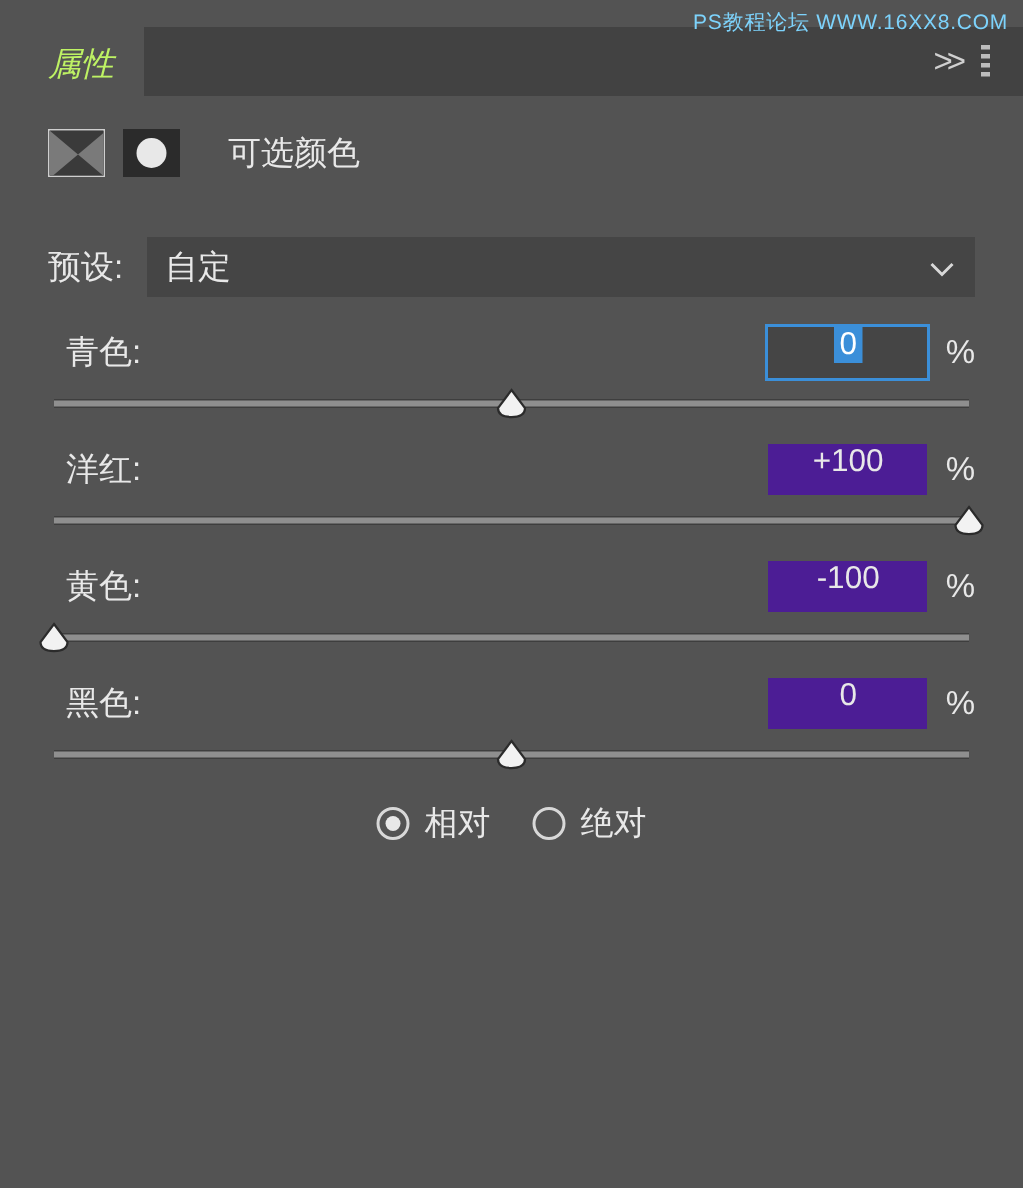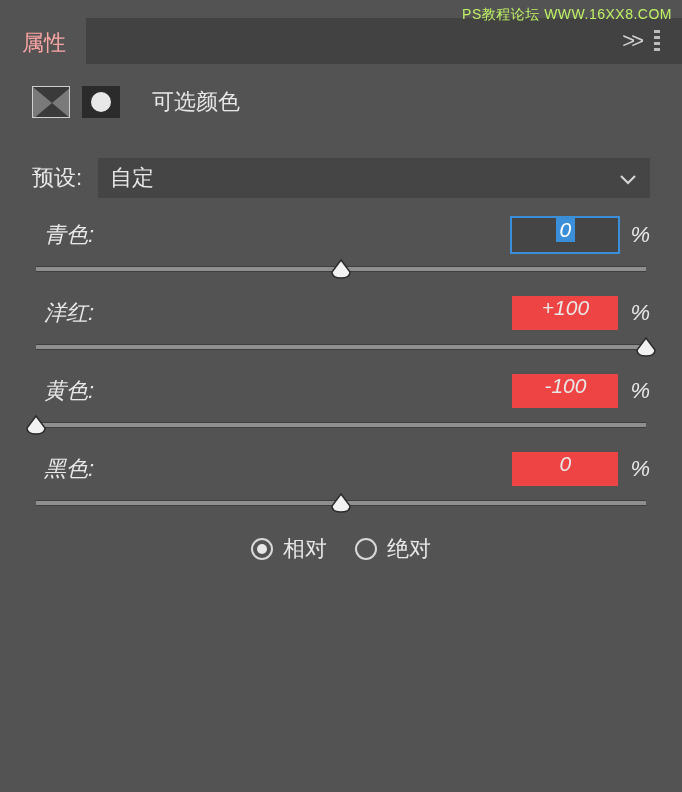--- a/index.html
+++ b/index.html
@@ -11,35 +11,36 @@
       color: #e8e8e8;
       font-size: 21px;
       position: relative;
       overflow: hidden;
     }
     .watermark {
       position: absolute;
       top: 6px;
       right: 10px;
       font-size: 14px;
-      color: #bef264;
+      color: #7dd3fc;
       font-family: Arial, sans-serif;
       letter-spacing: 0.5px;
     }
     .tab-bar {
       display: flex;
       align-items: stretch;
       height: 64px;
       padding-top: 18px;
     }
     .tab {
       background: #535353;
-      padding: 10px 20px 10px 22px;
+      padding: 10px 20px 10px 32px;
       font-size: 22px;
-      color: #fca5a5;
+      color: #bef264;
+      font-style: italic;
     }
     .tab-rest {
       flex: 1;
       background: #424242;
       display: flex;
       align-items: center;
       justify-content: flex-end;
       padding-right: 22px;
       gap: 14px;
     }
@@ -90,29 +91,29 @@
       padding: 16px 12px;
       position: relative;
       font-size: 22px;
     }
     .dropdown .chevron {
       position: absolute; right: 14px; top: 50%; transform: translateY(-50%);
     }
     .swatch {
       width: 34px; height: 22px; background: #1a8a1a; margin-right: 10px;
     }
-    .slider-group { margin: 20px 0 24px 0; font-style: italic; }
+    .slider-group { margin: 20px 0 24px 0; }
     .slider-row {
       display: flex; align-items: center; justify-content: space-between;
       margin-bottom: 14px;
     }
     .slider-label { font-size: 22px; padding-left: 12px; }
     .value-box {
       width: 106px; height: 34px;
-      background: #ef4444;
+      background: #4c1d95;
       text-align: center;
       font-size: 21px;
       color: #e8e8e8;
       border: none;
       outline: none;
     }
     .value-box.focused {
       outline: 2px solid #3b8fd9;
       background: #454545;
     }

